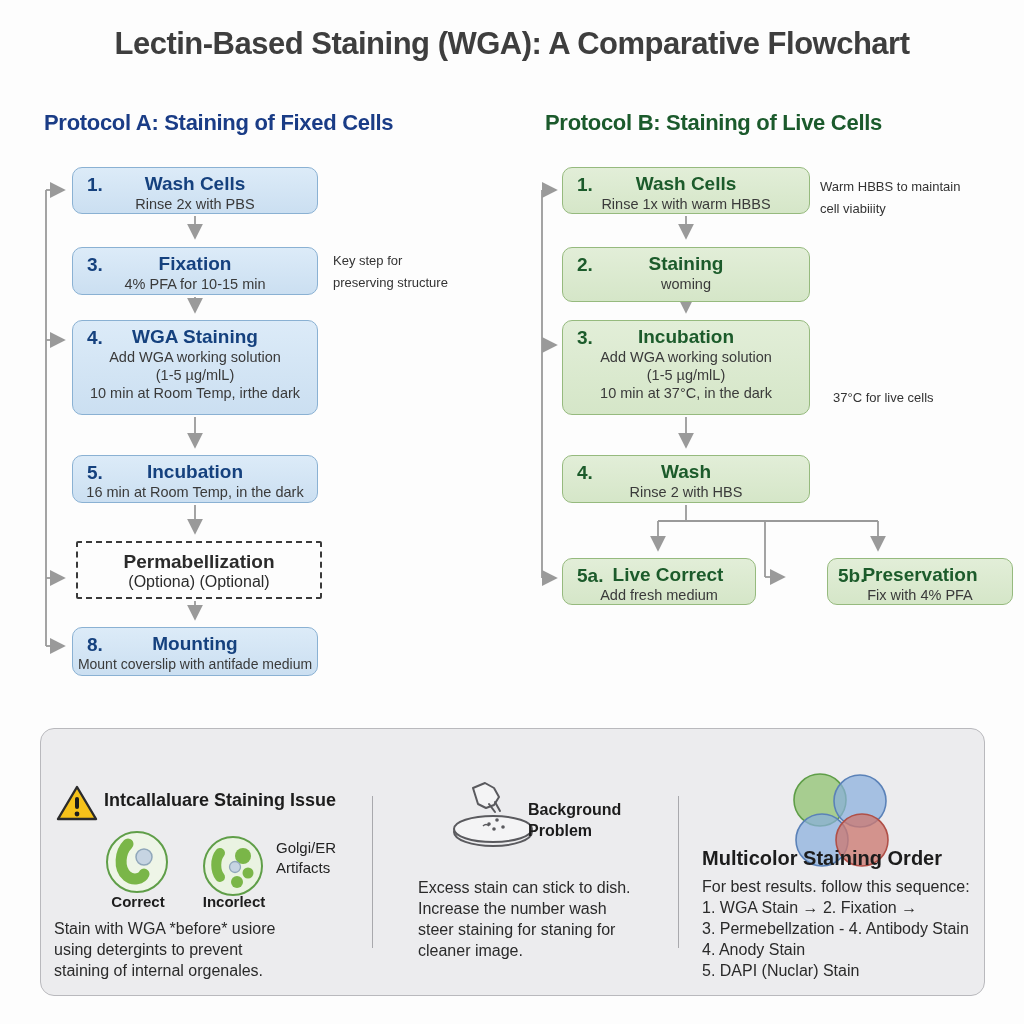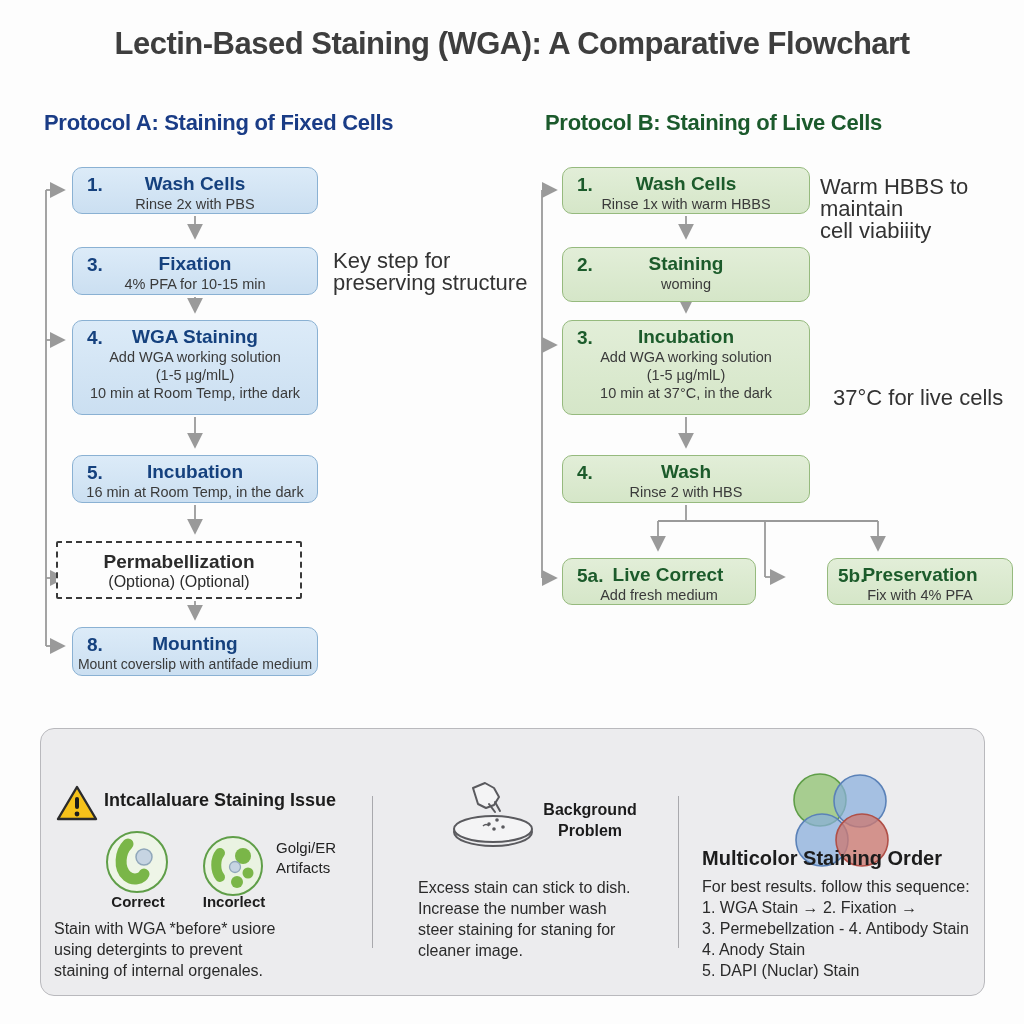--- a/index.html
+++ b/index.html
@@ -11,45 +11,45 @@
   #main-title{left:0;top:26px;width:1024px;text-align:center;font-size:31px;font-weight:bold;
     color:#3e3e3e;letter-spacing:-0.5px;}
 
   .proto-head{top:110px;font-size:22px;font-weight:bold;letter-spacing:-0.3px;}
   #proto-a-head{left:44px;color:#1a3c86;}
   #proto-b-head{left:545px;color:#1b5a2c;}
 
   .box{position:absolute;border-radius:10px;box-sizing:border-box;padding-top:5px;}
   .box.cola{left:72px;width:246px;background:linear-gradient(#dcebf8,#cbdff1);border:1.5px solid #8ab1d3;}
   .box.colb{left:562px;width:248px;background:linear-gradient(#e2eed8,#d5e6c8);border:1.5px solid #96ba7e;}
-  .box.dashed{left:56px;width:246px;background:#fdfdfd;border:2px dashed #3a3a3a;border-radius:2px;}
+  .box.dashed{left:76px;width:246px;background:#fdfdfd;border:2px dashed #3a3a3a;border-radius:2px;}
   .num{position:absolute;left:14px;top:6px;font-size:19px;font-weight:bold;}
   .cola .num{color:#15417e;}
   .colb .num{color:#1c5b2b;}
   .bt{text-align:center;font-size:19px;font-weight:bold;line-height:22px;}
   .cola .bt{color:#15417e;}
   .colb .bt{color:#1c5b2b;}
   .dashed .bt{color:#2b2b2b;}
   .bs{text-align:center;font-size:14.5px;line-height:18px;color:#3a3a3a;white-space:nowrap;}
   .dashed .bs{font-size:16px;color:#2b2b2b;}
 
-  .sidenote{font-size:22px;color:#333333;line-height:22px;white-space:pre-line;}
+  .sidenote{font-size:13px;color:#333333;line-height:22px;white-space:pre-line;}
 
   svg.flow{position:absolute;left:0;top:0;pointer-events:none;}
 
   #notes-panel{left:40px;top:728px;width:945px;height:268px;background:#ececee;
     border:1.5px solid #b9b9bd;border-radius:14px;box-sizing:border-box;}
   #notes-title{left:40px;top:736px;width:945px;text-align:center;font-size:21px;font-weight:bold;color:#2b2b2b;}
   .divider{width:1px;background:#a9a9ad;top:796px;height:152px;}
   #divider-1{left:372px;}
   #divider-2{left:678px;}
 
   .col-head{font-weight:bold;color:#1c1c1c;}
   #col1-head{left:104px;top:790px;font-size:18px;}
-  #col2-icon-label{left:528px;top:799px;width:124px;text-align:center;font-size:16px;font-weight:bold;
+  #col2-icon-label{left:528px;top:799px;width:124px;font-size:16px;font-weight:bold;
     color:#1c1c1c;white-space:pre-line;line-height:21px;}
   #col2-head{left:385px;top:847px;width:286px;text-align:center;font-size:20px;}
   #col3-head{left:702px;top:847px;font-size:20px;}
 
   .note-body{font-size:16px;color:#2a2a2a;line-height:21px;white-space:pre-line;}
   #col1-body{left:54px;top:918px;}
   #col2-body{left:418px;top:877px;}
   #col3-body{left:702px;top:876px;}
 
   .cell-label{font-size:15px;font-weight:bold;color:#1c1c1c;text-align:center;}

